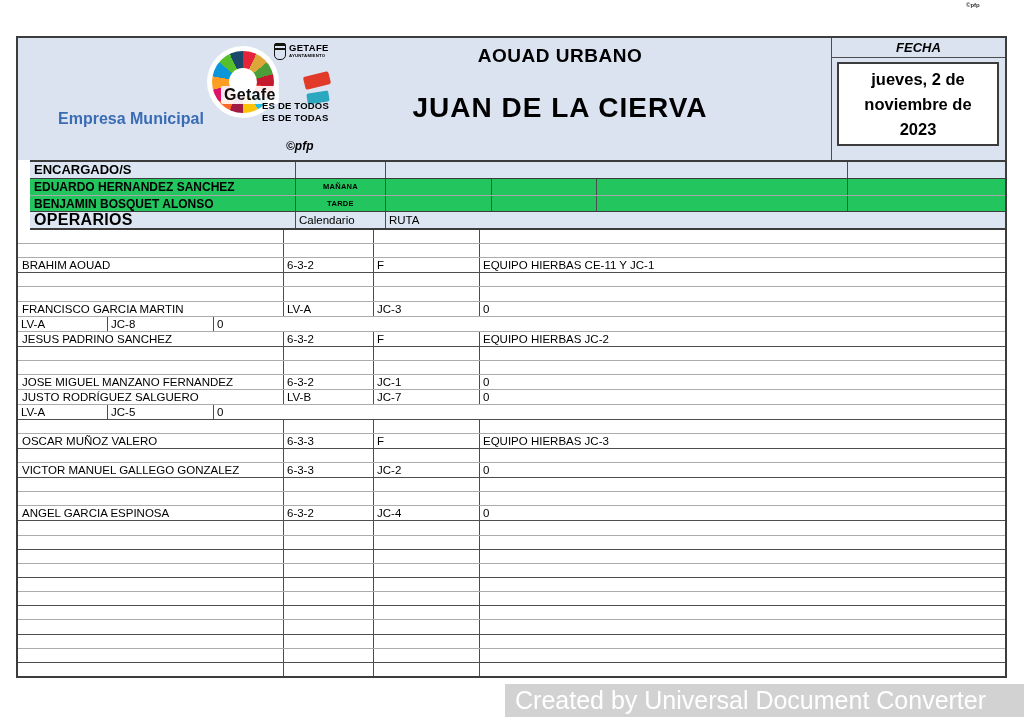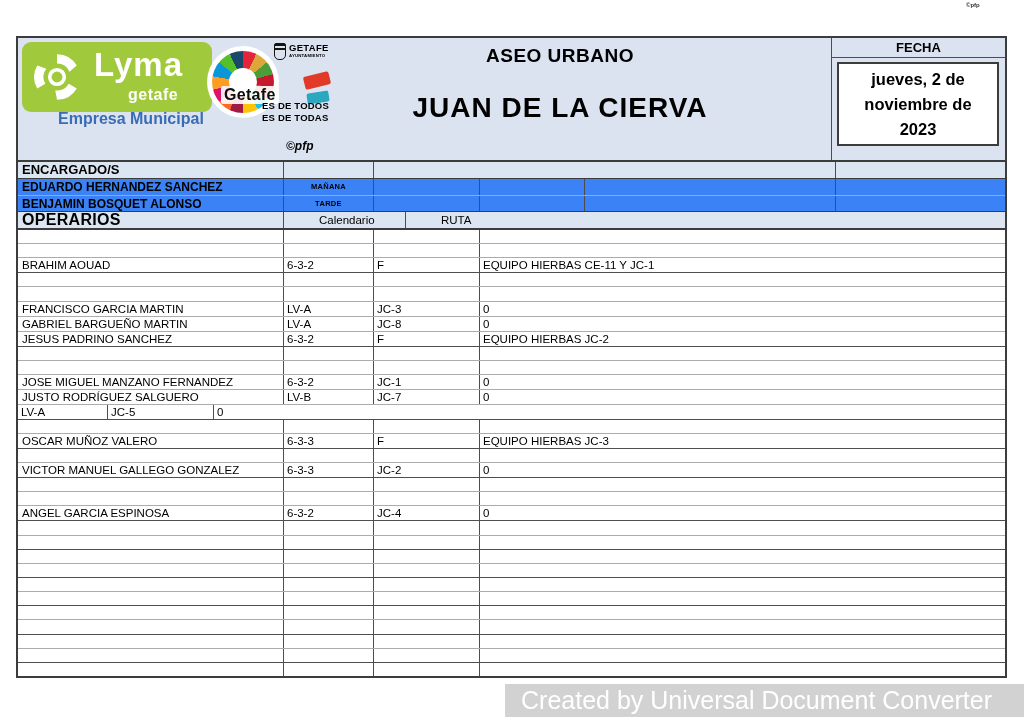--- a/index.html
+++ b/index.html
@@ -39,104 +39,92 @@
   .emp{position:absolute;left:16px;top:72px;font-size:16px;font-weight:600;color:var(--empresa-blue,#3a6cb4);margin-left:24px;}
   .bluebar{position:absolute;left:4px;top:84px;width:312px;height:17px;background:var(--bar-navy,#1b4697);
            color:#fff;font-size:13px;line-height:17px;padding-left:12px;letter-spacing:.6px;box-sizing:border-box;white-space:nowrap;}
   .pfp{position:absolute;left:268px;top:101px;font-size:12px;font-weight:bold;font-style:italic;}
 
   .titles{position:absolute;left:266px;top:0;width:552px;height:122px;text-align:center;}
   .t1{position:absolute;top:7px;left:0;right:0;font-size:19px;font-weight:bold;letter-spacing:.5px;}
   .t2{position:absolute;top:54px;left:0;right:0;font-size:28px;font-weight:bold;letter-spacing:1px;}
 
   .fecha-sep{position:absolute;left:813px;top:0;width:1px;height:122px;background:#4d4d4d;}
-  .fecha-label{position:absolute;left:814px;top:2px;width:173px;text-align:center;font-size:13px;font-weight:bold;}
+  .fecha-label{position:absolute;left:814px;top:2px;width:173px;text-align:center;font-size:13px;font-weight:bold;font-style:italic;}
   .fecha-underline{position:absolute;left:813px;top:19px;width:174px;height:1px;background:#4d4d4d;}
   .date-box{position:absolute;left:819px;top:24px;width:162px;height:84px;background:#fff;
             border:2px solid var(--border-dark,#3c3c3c);box-sizing:border-box;
             display:flex;flex-direction:column;justify-content:center;text-align:center;
             font-size:16.5px;font-weight:bold;line-height:25px;}
 
   
   .grid{position:absolute;left:0;top:122px;right:0;bottom:0;display:flex;flex-direction:column;}
-  .row{display:flex;box-sizing:border-box;}
+  .row{display:flex;box-sizing:border-box;margin-left:12px;}
   .cell{box-sizing:border-box;overflow:hidden;white-space:nowrap;}
   .vline{border-right:1px solid #4d4d4d;}
   .r-enc{height:19px;background:var(--row-blue,#dce6f2);border-top:2px solid var(--border-dark,#3c3c3c);
          border-bottom:1px solid #3c3c3c;}
   .r-enc .lab{width:266px;font-size:13px;font-weight:bold;padding-left:4px;line-height:16px;}
-  .r-shift{height:17px;background:#3b82f6;}
+  .r-shift{height:17px;background:#22c55e;}
   .r-shift.b2{height:16px;border-bottom:1px solid #3c3c3c;}
   .r-shift.b1{border-bottom:1px solid #a8a8a8;}
   .r-shift .nm{width:266px;font-size:12px;font-weight:bold;padding-left:4px;line-height:16px;}
   .r-shift .sh{width:90px;font-size:7.5px;font-weight:bold;text-align:center;line-height:15px;letter-spacing:.3px;}
-  .r-oper{height:18px;background:var(--row-blue,#dce6f2);border-bottom:2px solid var(--border-dark,#3c3c3c);gap:32px;}
+  .r-oper{height:18px;background:var(--row-blue,#dce6f2);border-bottom:2px solid var(--border-dark,#3c3c3c);}
   .r-oper .lab{width:266px;font-size:16px;font-weight:bold;padding-left:4px;line-height:16px;letter-spacing:.3px;}
   .r-oper .cal{width:90px;font-size:11.5px;padding-left:3px;line-height:17px;}
   .r-oper .rut{flex:1;font-size:11.5px;padding-left:3px;line-height:17px;} .w2{width:90px;} .w3{width:106px;} .w4{width:105px;} .w5{width:251px;} .wf{flex:1;}
 
   .body{flex:1;display:flex;flex-direction:column;}
   .brow{flex:1;display:flex;border-bottom:1px solid var(--grid-gray,#acacac);box-sizing:border-box;}
   .brow.dk{border-bottom-color:#4e4e4e;}
   .brow:last-child{border-bottom:none;}
   .bc{box-sizing:border-box;overflow:hidden;white-space:nowrap;font-size:11.5px;line-height:14px;}
   .bc.c1{width:266px;padding-left:4px;border-right:1px solid #4d4d4d;}
   .bc.c2{width:90px;padding-left:3px;border-right:1px solid #4d4d4d;}
   .bc.c3{width:106px;padding-left:3px;border-right:1px solid #4d4d4d;}
   .bc.c4{flex:1;padding-left:3px;}
 
   
   .wm{position:absolute;left:505px;top:684px;width:519px;height:33px;
       background:var(--watermark-bg,#d2d2d2);color:var(--watermark-text,#ffffff);
-      font-size:25px;line-height:33px;padding-left:16px;box-sizing:border-box;white-space:nowrap;overflow:hidden;}
+      font-size:25px;line-height:33px;padding-left:10px;box-sizing:border-box;white-space:nowrap;overflow:hidden;}
 </style>
 </head>
 <body>
 
 <div class="page" style="--band-blue: #dbe3f1; --row-blue: #dce6f2; --bar-navy: #1b4697; --lyma-green: #a0ca3c; --empresa-blue: #3a6cb4; --border-dark: #3c3c3c; --grid-gray: #acacac; --watermark-bg: #d2d2d2; --watermark-text: #ffffff;">
   <div class="corner-credit">©pfp</div>
 
   <div class="sheet">
 
     <div class="hband">
 
       <div class="logo">
-        <div class="green-box">
-          <svg class="swirl" width="54" height="54" viewBox="0 0 52 52">
-            <g fill="#ffffff">
-              <path d="M26 4 A22 22 0 0 1 45 15 L38 21 A13 13 0 0 0 26 13 Z"></path>
-              <path d="M26 4 A22 22 0 0 1 45 15 L38 21 A13 13 0 0 0 26 13 Z" transform="rotate(120 26 26)"></path>
-              <path d="M26 4 A22 22 0 0 1 45 15 L38 21 A13 13 0 0 0 26 13 Z" transform="rotate(240 26 26)"></path>
-              <circle cx="26" cy="26" r="7" fill="none" stroke="#ffffff" stroke-width="3.5"></circle>
-            </g>
-          </svg>
-          <div class="lyma-word">Lyma</div>
-          <div class="lyma-sub">getafe</div>
-        </div>
         <div class="sdg"></div>
         <div class="getafe-word">Getafe</div>
         <div class="crest-wrap">
           <div class="crest"></div>
           <div class="crest-text">
             <div class="ct1">GETAFE</div>
             <div class="ct2">AYUNTAMIENTO</div>
           </div>
         </div>
         <div class="chip chip-red"></div>
         <div class="chip chip-teal"></div>
         <div class="slogan">
           <div>ES DE TODOS</div>
           <div>ES DE TODAS</div>
         </div>
         <div class="emp">Empresa Municipal</div>
         <div class="pfp">©pfp</div>
       </div>
 
       <div class="titles">
-        <div class="t1">ASEO URBANO</div>
+        <div class="t1">AOUAD URBANO</div>
         <div class="t2">JUAN DE LA CIERVA</div>
       </div>
 
       <div class="fecha-sep"></div>
       <div class="fecha-label">FECHA</div>
       <div class="fecha-underline"></div>
       <div class="date-box">
         <div>jueves, 2 de</div>
         <div>noviembre de</div>
         <div>2023</div>
@@ -207,21 +195,20 @@
             <div class="bc c3"></div>
             <div class="bc c4"></div>
           </div>
           <div class="brow">
             <div class="bc c1">FRANCISCO GARCIA MARTIN</div>
             <div class="bc c2">LV-A</div>
             <div class="bc c3">JC-3</div>
             <div class="bc c4">0</div>
           </div>
           <div class="brow">
-            <div class="bc c1">GABRIEL BARGUEÑO MARTIN</div>
             <div class="bc c2">LV-A</div>
             <div class="bc c3">JC-8</div>
             <div class="bc c4">0</div>
           </div>
           <div class="brow dk">
             <div class="bc c1">JESUS PADRINO SANCHEZ</div>
             <div class="bc c2">6-3-2</div>
             <div class="bc c3">F</div>
             <div class="bc c4">EQUIPO HIERBAS JC-2</div>
           </div>

